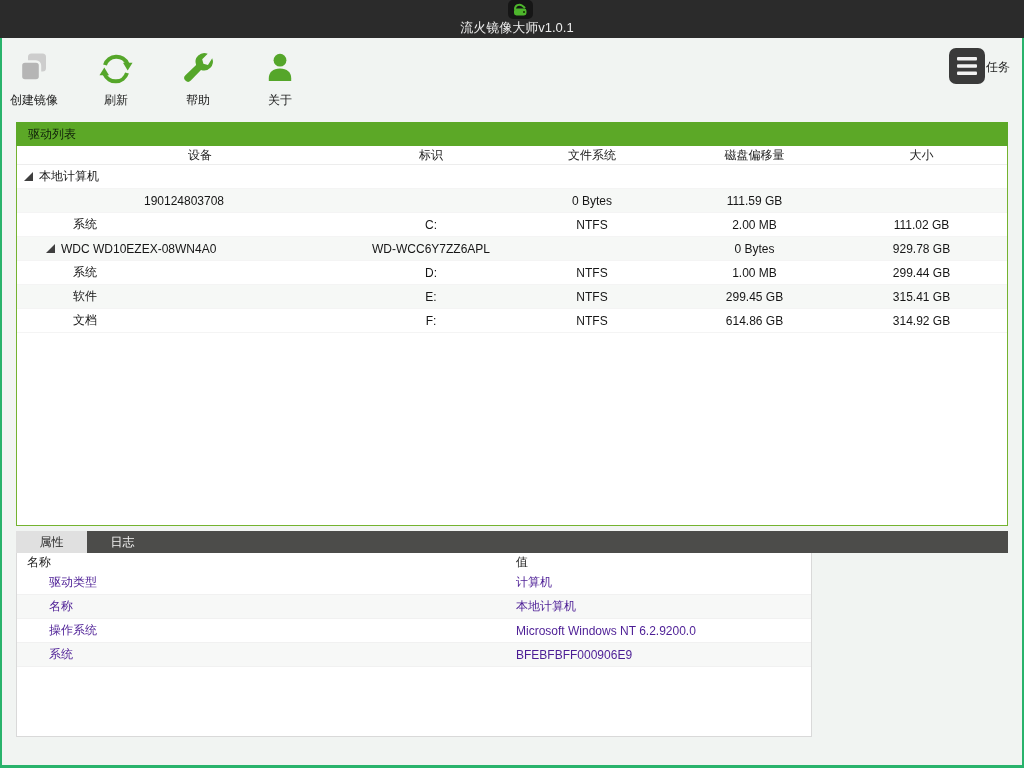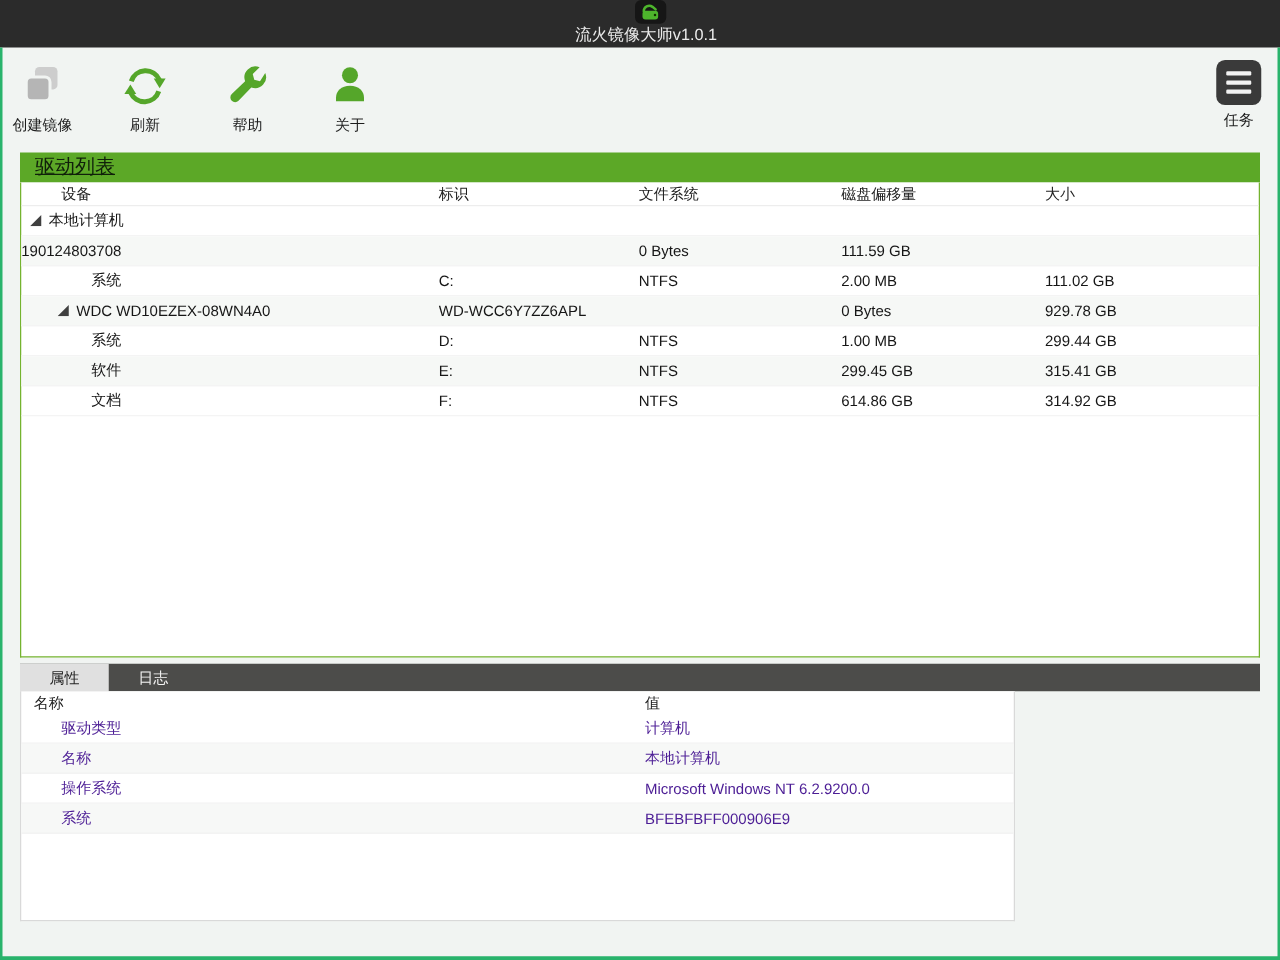--- a/index.html
+++ b/index.html
@@ -14,27 +14,27 @@
   .winbtn{width:47px;height:38px;display:flex;align-items:center;justify-content:center;cursor:default;}
 
   
   #client{position:absolute;left:0;top:38px;width:1024px;height:730px;background:var(--gutter);border-left:2px solid var(--winborder);border-right:2px solid var(--winborder);border-bottom:3px solid var(--winborder);}
 
   
   #toolbar{position:absolute;left:0;top:0;width:100%;height:84px;display:flex;align-items:flex-start;}
   .tbtn{margin-top:9px;min-width:64px;display:flex;flex-direction:column;align-items:center;margin-right:18px;}
   .tbtn .tico{height:40px;display:flex;align-items:flex-end;justify-content:center;}
   .tbtn .tlabel{font-size:12px;color:#1d1d1d;margin-top:5px;white-space:nowrap;}
-  #tasksbtn{position:absolute;right:12px;top:9px;display:flex;flex-direction:column;align-items:center;}
+  #tasksbtn{position:absolute;right:12px;top:9px;display:flex;align-items:center;}
   #tasksbtn .tlabel{font-size:12px;color:#1d1d1d;margin-top:3px;}
 
   
-  #dl-caption{position:absolute;left:14px;top:84px;width:992px;height:24px;background:var(--panelgreen);color:#10200a;font-size:16px;line-height:24px;padding-left:12px;text-decoration:underline;}
+  #dl-caption{position:absolute;left:14px;top:84px;width:992px;height:24px;background:var(--panelgreen);color:#10200a;font-size:12px;line-height:24px;padding-left:12px;}
   #dl-panel{position:absolute;left:14px;top:108px;width:992px;height:380px;background:#fff;border:1px solid var(--panelborder);border-top:none;overflow:hidden;}
-  .dl-grid{display:grid;grid-template-columns:334px 160px 162px 163px 1fr;}
+  .dl-grid{display:grid;grid-template-columns:334px 160px 162px 163px 1fr;text-align:center;}
   #dl-header{height:19px;align-items:center;border-bottom:1px solid #ededed;}
   #dl-header span{font-size:12px;color:#222;white-space:nowrap;}
   #dl-header .h-device{padding-left:32px;}
   .dl-row{height:24px;align-items:center;border-bottom:1px solid #f4f4f4;}
   .dl-row.stripe{background:#f6f8f6;}
   .dl-row span{font-size:12px;color:#161616;white-space:nowrap;overflow:hidden;}
   .cell-device{display:flex;align-items:center;}
   .ex{width:15px;display:inline-flex;align-items:center;flex:none;}
   .ex i{display:block;width:0;height:0;border-left:9px solid transparent;border-bottom:9px solid #3f3f3f;}
   .ex.noex{width:5px;}

